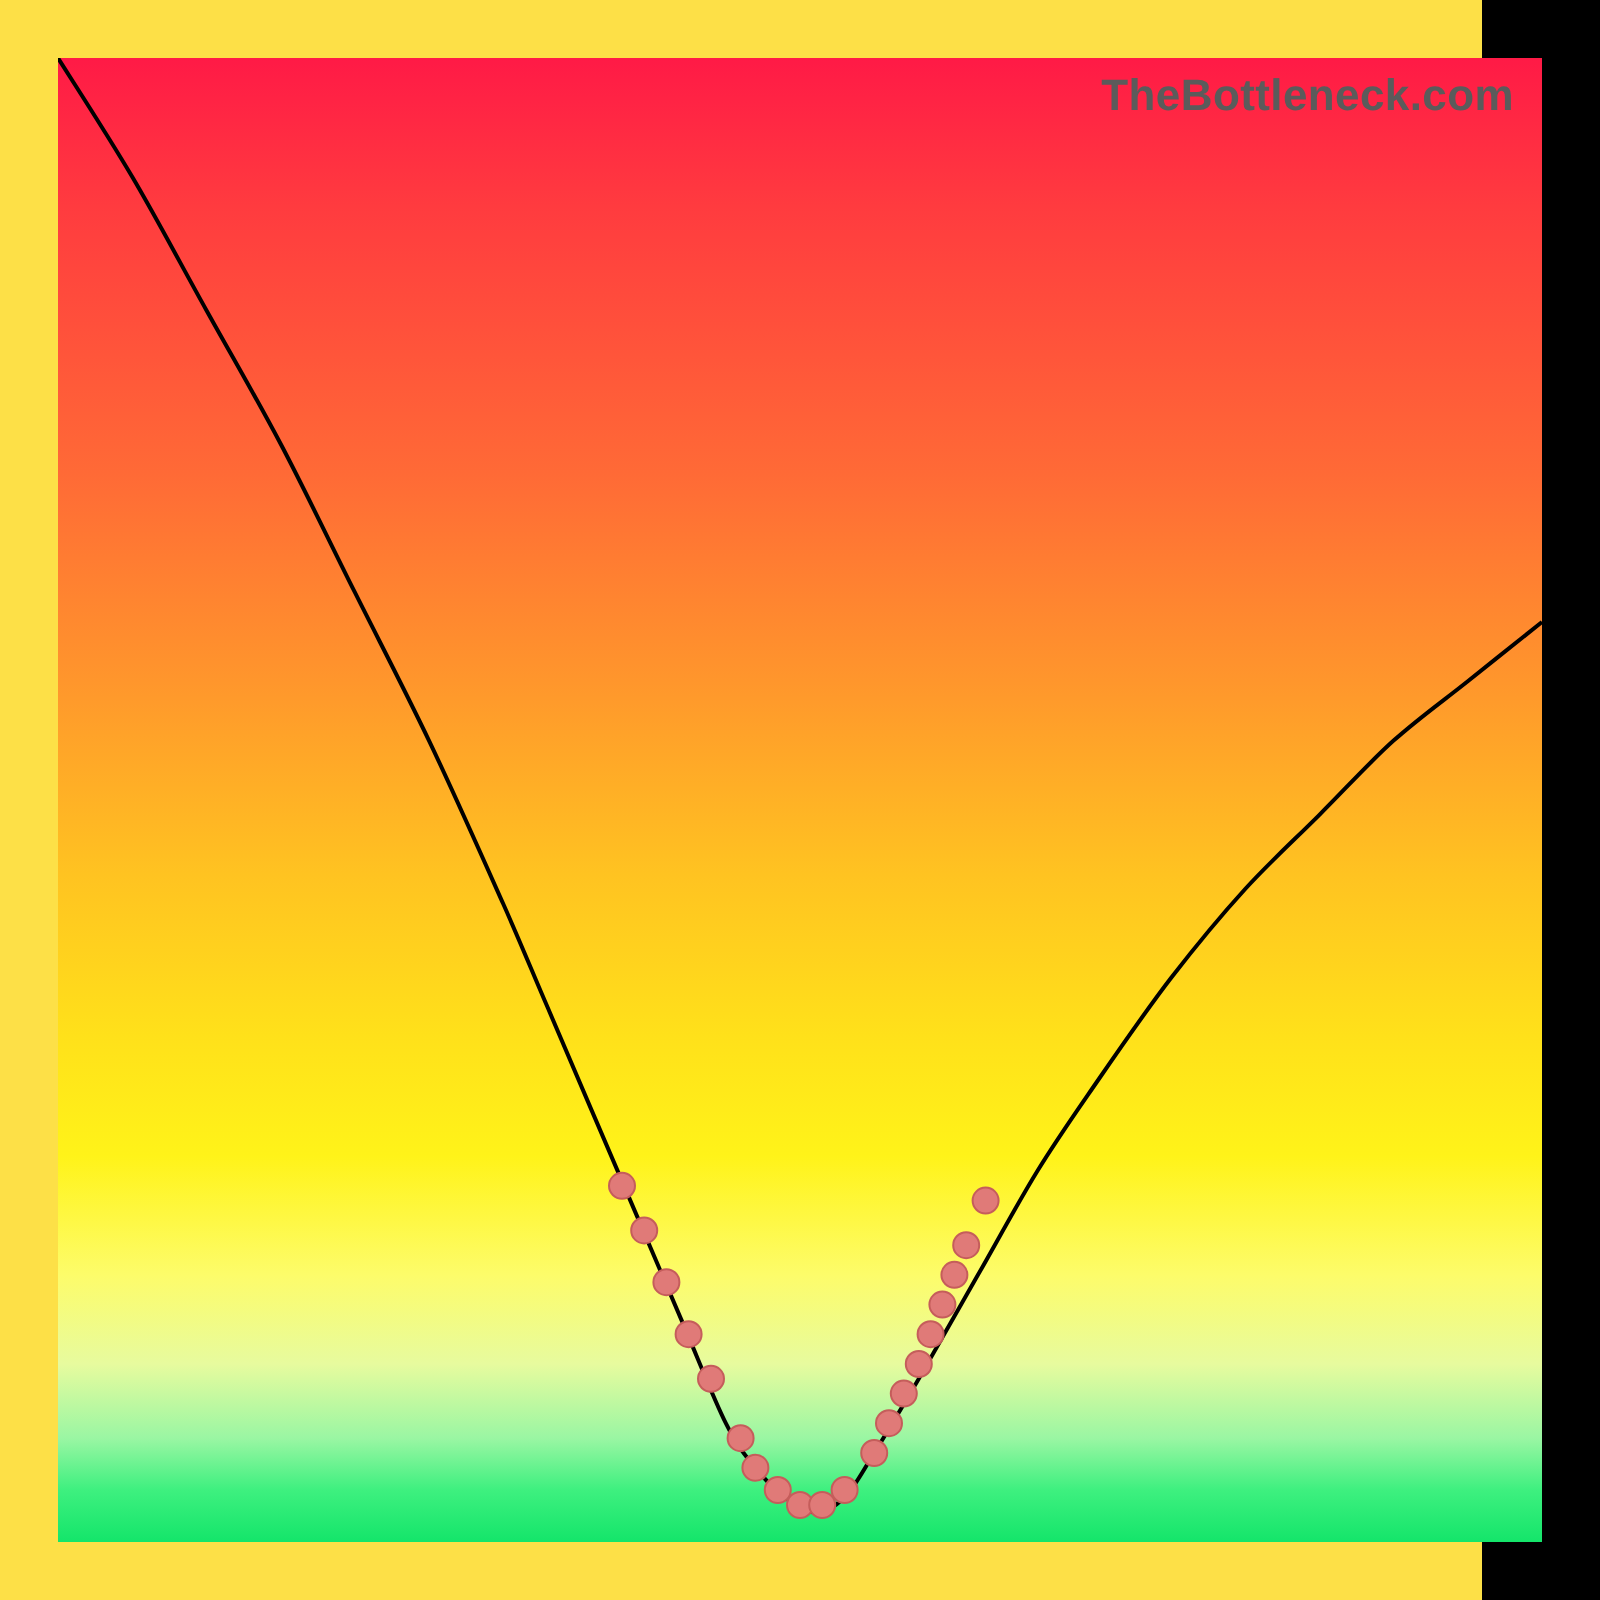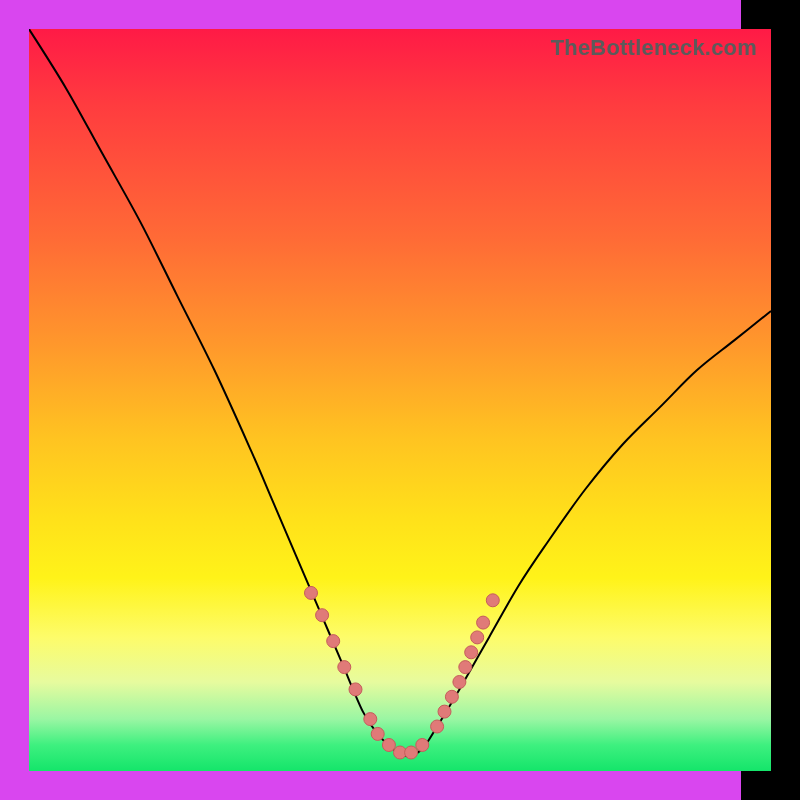--- a/index.html
+++ b/index.html
@@ -9,21 +9,21 @@
     height: 800px;
     overflow: hidden;
     background: #000;
     font-family: Arial, Helvetica, sans-serif;
   }
   .frame {
     position: absolute;
     left: 0; top: 0;
     width: 741px;
     height: 800px;
-    background: #d946ef;
+    background: #fde047;
     text-align: center;
   }
   .plot {
     position: absolute;
     left: 29px;
     top: 29px;
     width: 742px;
     height: 742px;
     
     background: linear-gradient(to bottom,

